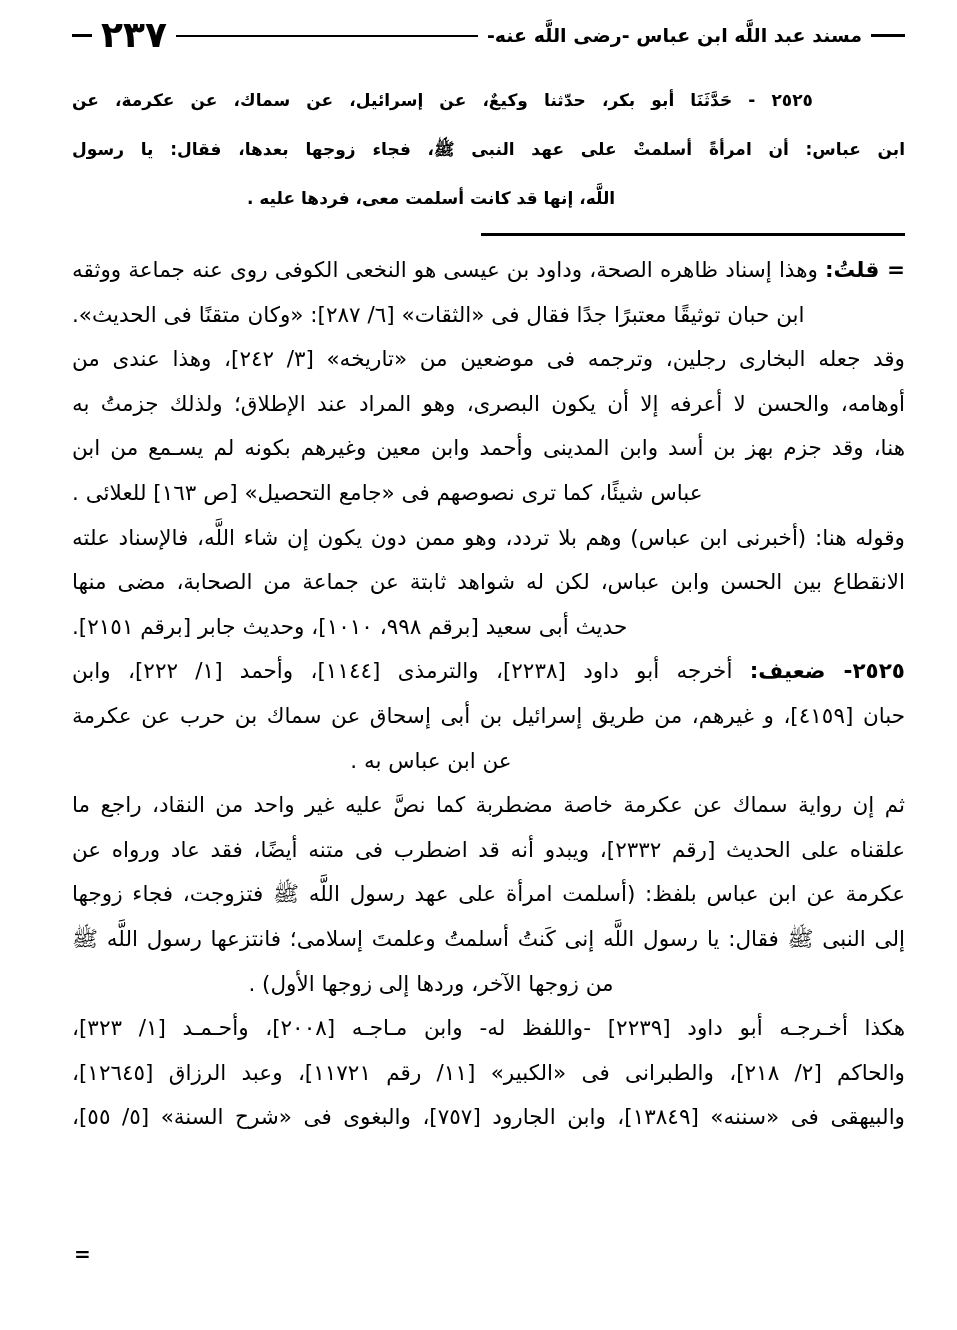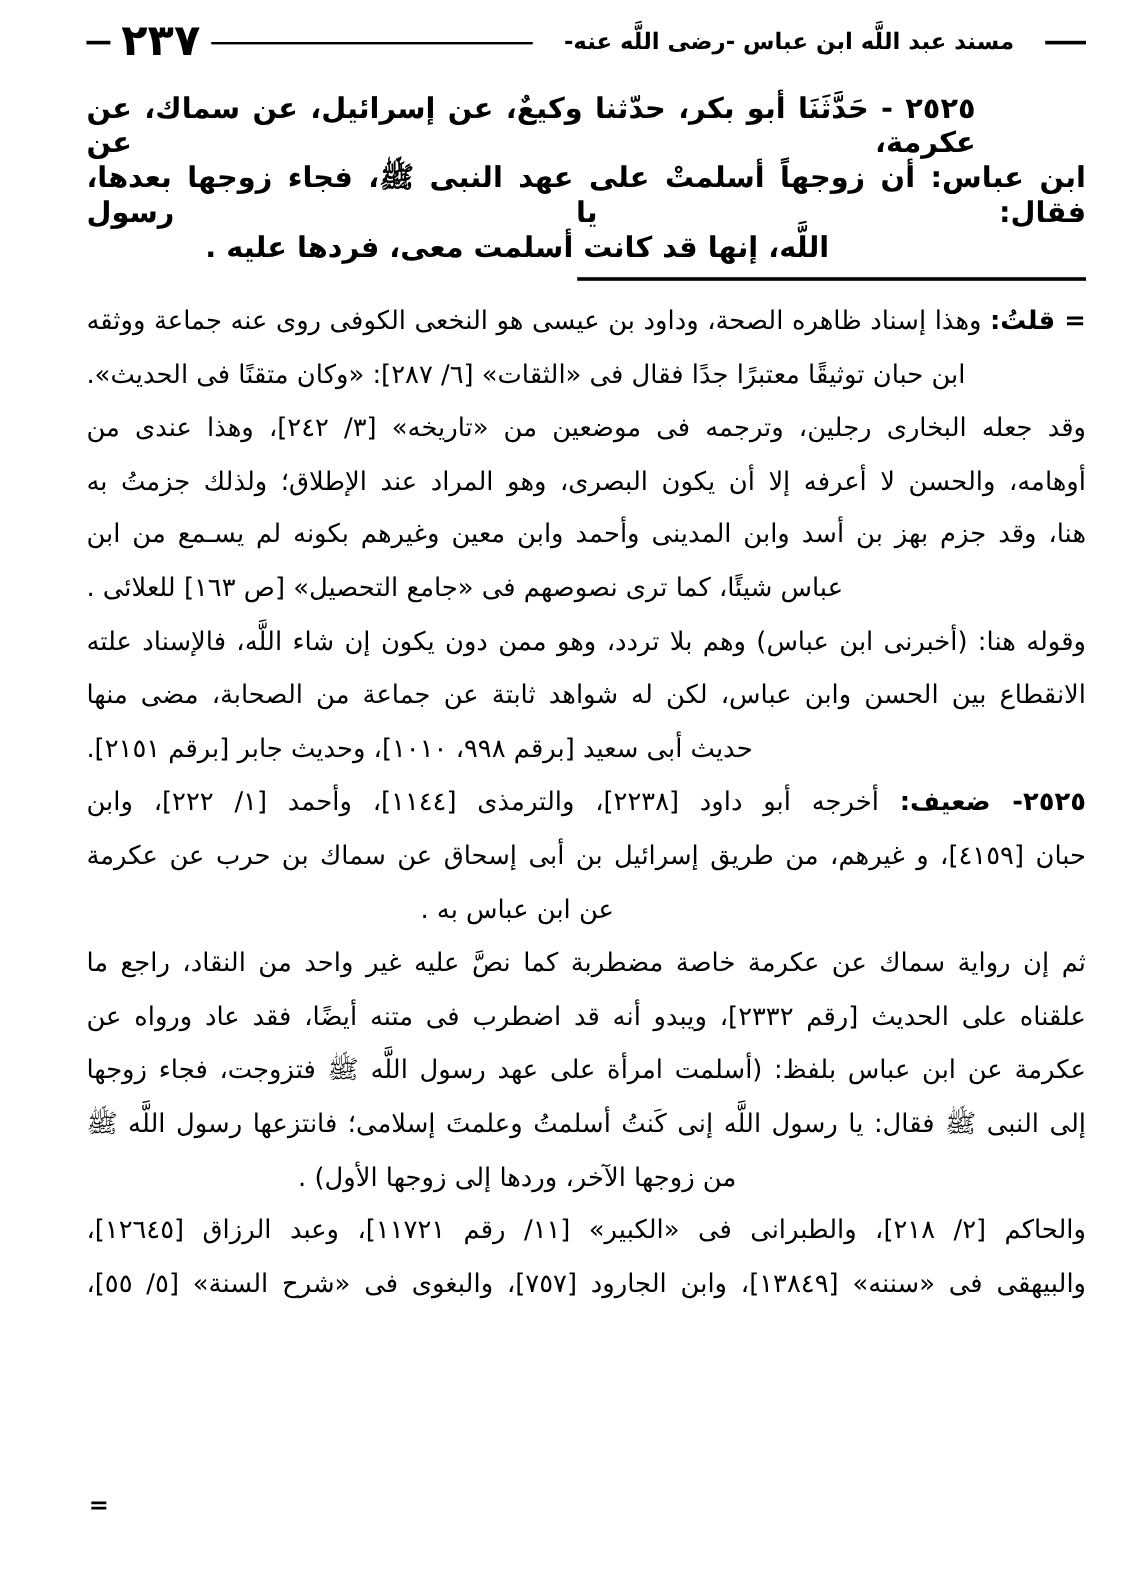--- a/index.html
+++ b/index.html
@@ -5,26 +5,26 @@
   html,body{margin:0;padding:0;background:#f5f5f2;}
   body{width:957px;height:1330px;background:#ffffff;color:#000;
        font-family:"DejaVu Sans",sans-serif;overflow:hidden;}
   .page{direction:rtl;box-sizing:border-box;width:957px;height:1330px;
         padding:14px 52px 0 72px;position:relative;}
 
   
   .hdr{display:flex;align-items:center;gap:9px;height:42px;margin-bottom:20px;}
   .hdash{border-top:3.5px solid #000;width:34px;flex:0 0 auto;}
   .hdash.small{width:20px;border-top-width:3px;}
-  .htitle{font-size:19px;font-weight:bold;white-space:nowrap;margin:17px;letter-spacing:0;}
+  .htitle{font-size:19px;font-weight:bold;white-space:nowrap;margin:0;letter-spacing:0;}
   .hrule{flex:1 1 auto;border-top:2.5px solid #000;position:relative;top:1px;}
   .hpage{font-size:36px;font-weight:bold;line-height:1;}
 
   
-  .matn{font-size:24px;font-weight:bold;line-height:29px;margin-top:4px;}
+  .matn{font-size:17px;font-weight:bold;line-height:49px;margin-top:4px;}
   .ln{text-align:justify;text-align-last:justify;}
   .ln.first{padding-right:92px;}
   .ln.part{text-align-last:center;padding-left:0;padding-right:115px;}
   .ln.end{text-align:left;text-align-last:left;}
 
   
   .fnsep{width:424px;border-top:3px solid #000;margin:10px 0 12px auto;}
 
   
   .fns{font-size:21.5px;font-weight:400;line-height:44.6px;}
@@ -40,21 +40,21 @@
   <div class="hdr">
     <span class="hdash"></span>
     <h1 class="htitle">مسند عبد اللَّه ابن عباس -رضى اللَّه عنه-</h1>
     <span class="hrule"></span>
     <span class="hpage">٢٣٧</span>
     <span class="hdash small"></span>
   </div>
 
   <div class="matn" id="matn">
       <div class="ln first">٢٥٢٥ - حَدَّثَنَا أبو بكر، حدّثنا وكيعٌ، عن إسرائيل، عن سماك، عن عكرمة، عن</div>
-      <div class="ln">ابن عباس: أن زوجهاً أسلمتْ على عهد النبى ﷺ، فجاء زوجها بعدها، فقال: يا رسول</div>
+      <div class="ln">ابن عباس: أن امرأةً أسلمتْ على عهد النبى ﷺ، فجاء زوجها بعدها، فقال: يا رسول</div>
       <div class="ln part">اللَّه، إنها قد كانت أسلمت معى، فردها عليه .</div>
     </div>
 
   <div class="fnsep"></div>
 
   <div class="fns" id="fns">
       <div>
         <div class="ln"><b>= قلتُ:</b> وهذا إسناد ظاهره الصحة، وداود بن عيسى هو النخعى الكوفى روى عنه جماعة ووثقه</div>
         <div class="ln end">ابن حبان توثيقًا معتبرًا جدًا فقال فى «الثقات» [٦/ ٢٨٧]: «وكان متقنًا فى الحديث».</div>
       </div>
@@ -75,20 +75,21 @@
         <div class="ln part">عن ابن عباس به .</div>
       </div>
       <div>
         <div class="ln">ثم إن رواية سماك عن عكرمة خاصة مضطربة كما نصَّ عليه غير واحد من النقاد، راجع ما</div>
         <div class="ln">علقناه على الحديث [رقم ٢٣٣٢]، ويبدو أنه قد اضطرب فى متنه أيضًا، فقد عاد ورواه عن</div>
         <div class="ln">عكرمة عن ابن عباس بلفظ: (أسلمت امرأة على عهد رسول اللَّه ﷺ فتزوجت، فجاء زوجها</div>
         <div class="ln">إلى النبى ﷺ فقال: يا رسول اللَّه إنى كَنتُ أسلمتُ وعلمتَ إسلامى؛ فانتزعها رسول اللَّه ﷺ</div>
         <div class="ln part">من زوجها الآخر، وردها إلى زوجها الأول) .</div>
       </div>
       <div>
+        <div class="ln">هكذا أخـرجـه أبو داود [٢٢٣٩] -واللفظ له- وابن مـاجـه [٢٠٠٨]، وأحـمـد [١/ ٣٢٣]،</div>
         <div class="ln">والحاكم [٢/ ٢١٨]، والطبرانى فى «الكبير» [١١/ رقم ١١٧٢١]، وعبد الرزاق [١٢٦٤٥]،</div>
         <div class="ln">والبيهقى فى «سننه» [١٣٨٤٩]، وابن الجارود [٧٥٧]، والبغوى فى «شرح السنة» [٥/ ٥٥]،</div>
       </div>
     </div>
 
   <span class="endmark">=</span>
 
 </div>
 
 </body></html>

